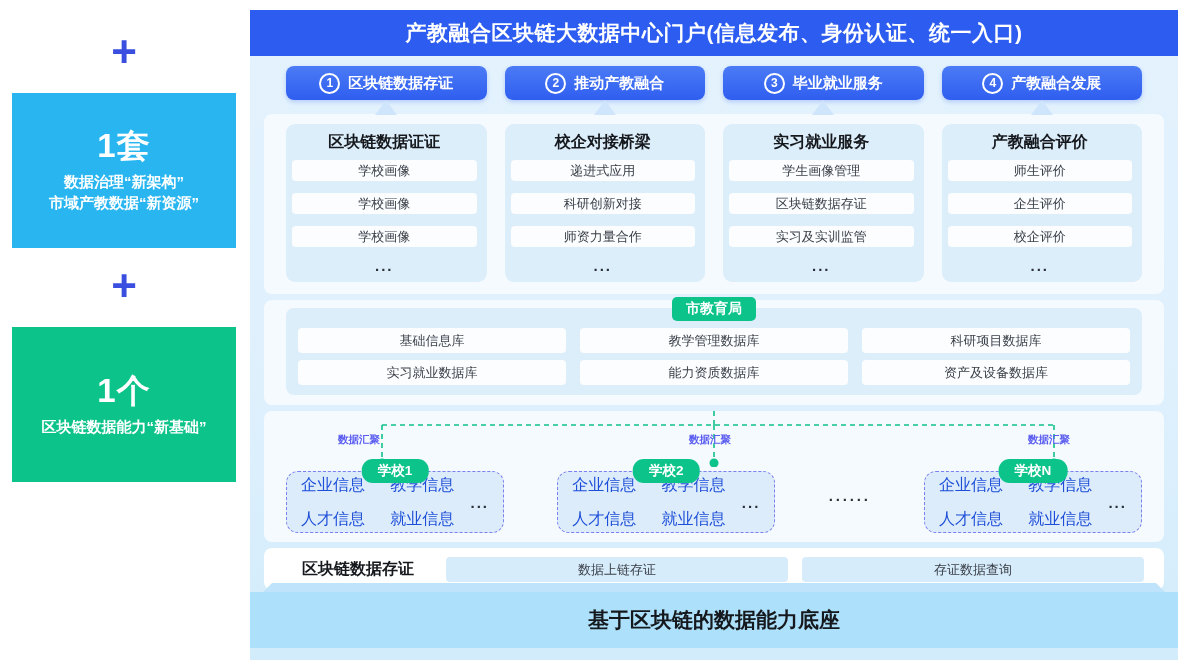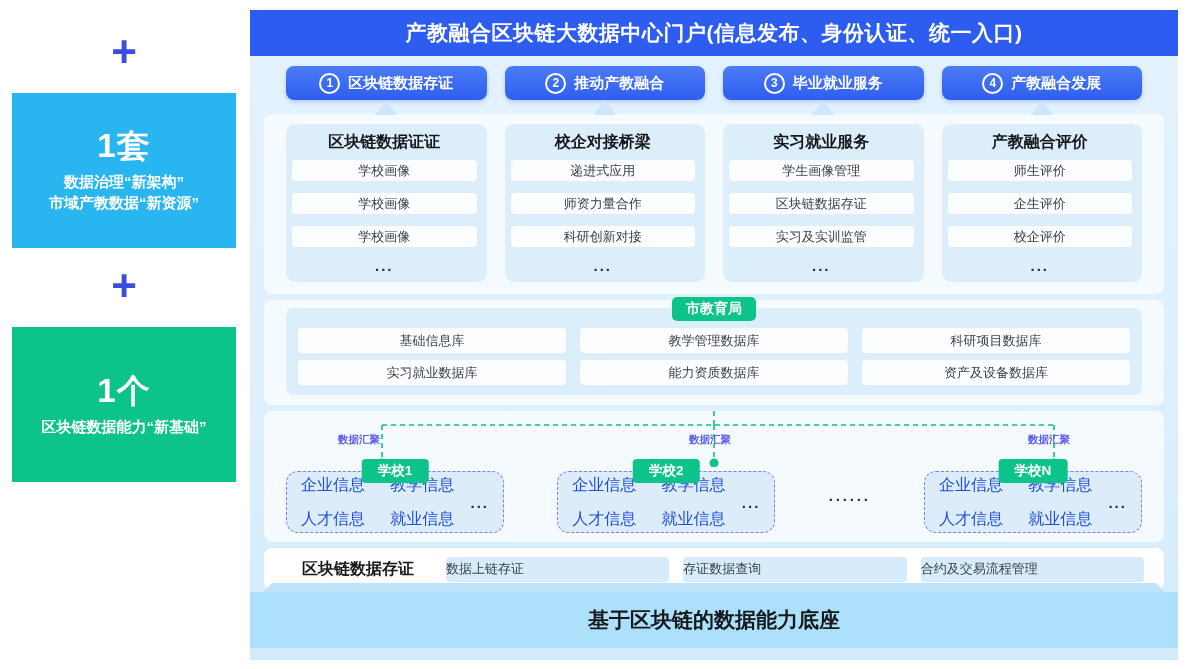--- a/index.html
+++ b/index.html
@@ -179,21 +179,21 @@
     background:#dcecfb;
     height:62px;
     position:relative;
     display:flex; align-items:center;
     padding:0 14px;
   }
   .school-chip{
     position:absolute; top:-13px; left:50%; transform:translateX(-50%);
     background:#0cc389; color:#fff;
     font-size:13.5px; font-weight:bold;
-    border-radius:4px; padding:3px 16px;
+    border-radius:11px; padding:3px 16px;
     white-space:nowrap; z-index:4;
   }
   .school-grid{
     display:grid; grid-template-columns:auto auto;
     column-gap:22px; row-gap:2px;
     font-size:16px; color:#1d4ed8;
     flex:1 1 auto;
     gap:13px;
   }
   .school-dots{ font-size:15px; font-weight:bold; color:#2b3038; letter-spacing:2px; padding-left:4px;}
@@ -219,21 +219,21 @@
   .cap-label{
     width:148px; flex:0 0 148px;
     font-size:16px; font-weight:bold; color:#15181c;
     text-align:center;
   }
   .cap-cell{
     flex:1 1 0;
     background:#d7ecfb;
     border-radius:4px;
     height:25px; line-height:25px;
-    font-size:13px; color:#3a3f47;font-family:Liberation Mono, monospace;
+    text-align:center; font-size:13px; color:#3a3f47;
   }
 
   
   .bevel{
     position:absolute; left:0; right:0; bottom:55px; height:22px;
     pointer-events:none;
   }
   .basebar{
     position:absolute; left:0; bottom:12px;
     width:928px; height:56px;
@@ -321,22 +321,22 @@
             <div class="card-title">区块链数据证证</div>
             <div class="card-item">学校画像</div>
             <div class="card-item">学校画像</div>
             <div class="card-item">学校画像</div>
             <div class="card-dots">...</div>
           </div>
 
           <div class="card">
             <div class="card-title">校企对接桥梁</div>
             <div class="card-item">递进式应用</div>
+            <div class="card-item">科研创新对接</div>
             <div class="card-item">师资力量合作</div>
-            <div class="card-item">科研创新对接</div>
             <div class="card-dots">...</div>
           </div>
 
           <div class="card">
             <div class="card-title">实习就业服务</div>
             <div class="card-item">学生画像管理</div>
             <div class="card-item">区块链数据存证</div>
             <div class="card-item">实习及实训监管</div>
             <div class="card-dots">...</div>
           </div>
@@ -425,21 +425,20 @@
             <div class="school-dots">...</div>
           </div>
 
         </div>
       </div>
 
       <div class="cap-row">
         <div class="cap-label">区块链数据存证</div>
         <div class="cap-cell">数据上链存证</div>
         <div class="cap-cell">存证数据查询</div>
-        <div class="cap-cell">合约及交易流程管理</div>
       </div>
 
       <div class="cap-row">
         <div class="cap-label">数据采集及治理</div>
         <div class="cap-cell">数据采集</div>
         <div class="cap-cell">数据处理</div>
         <div class="cap-cell">数据管理</div>
         <div class="cap-cell">数据治理</div>
       </div>
 

